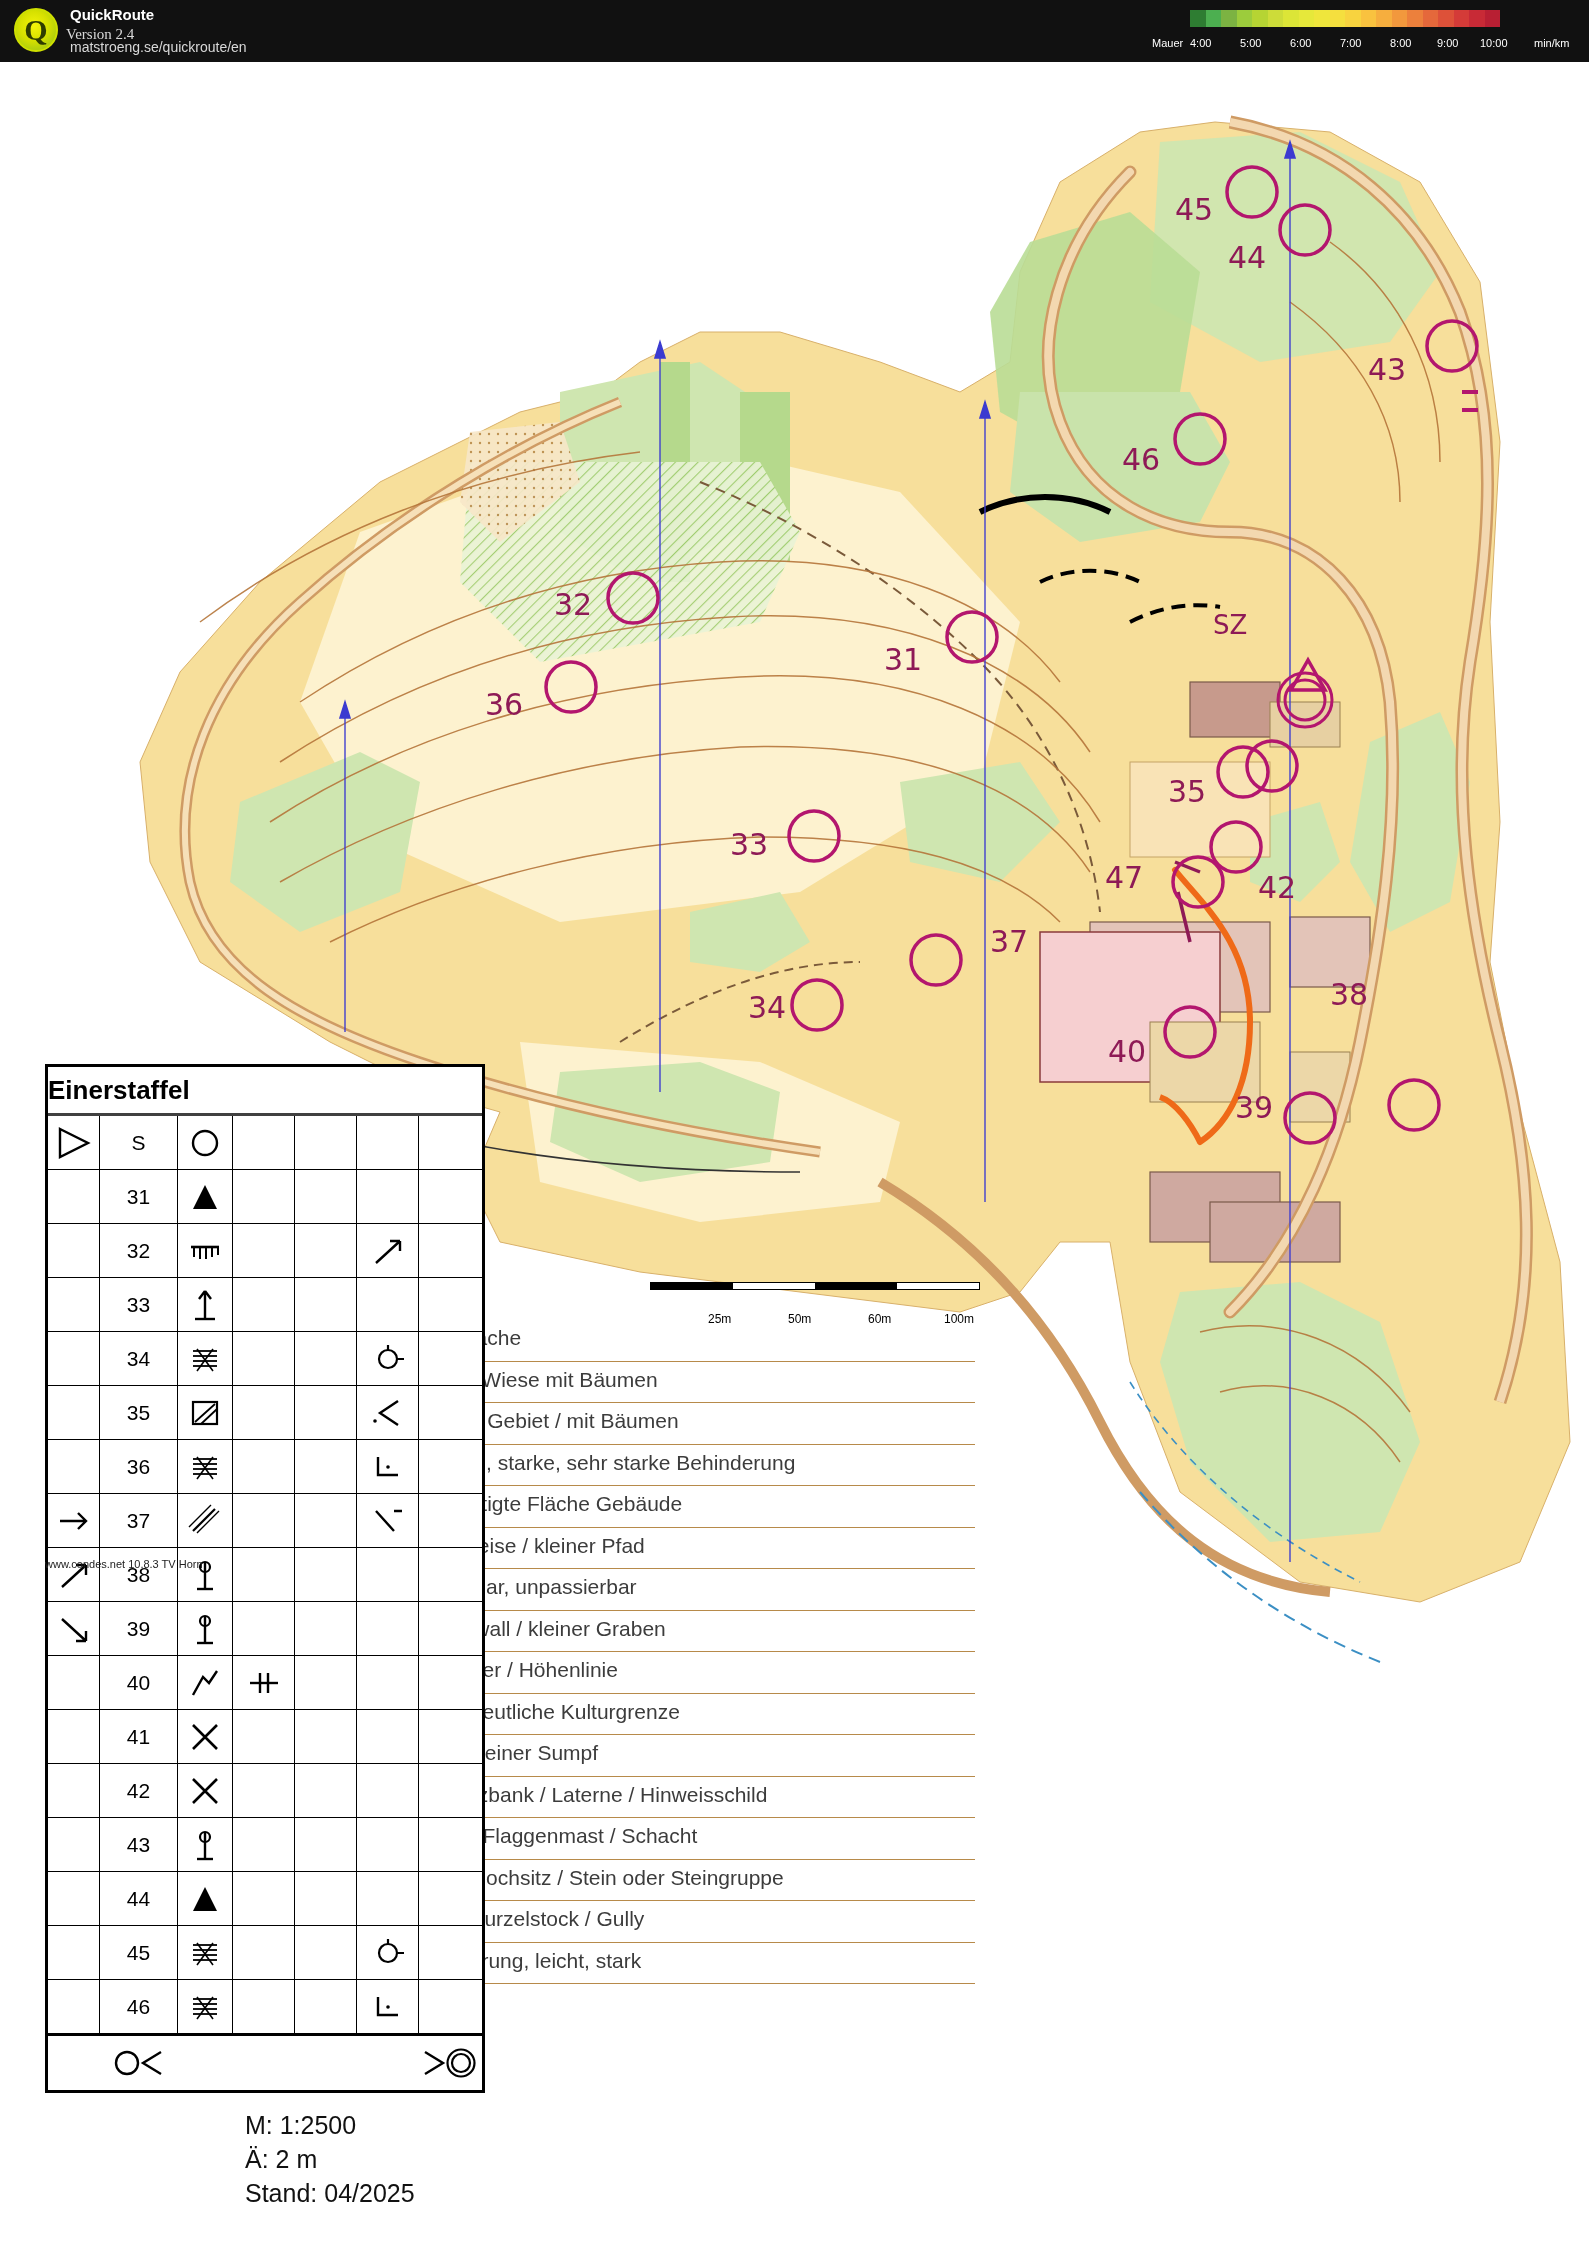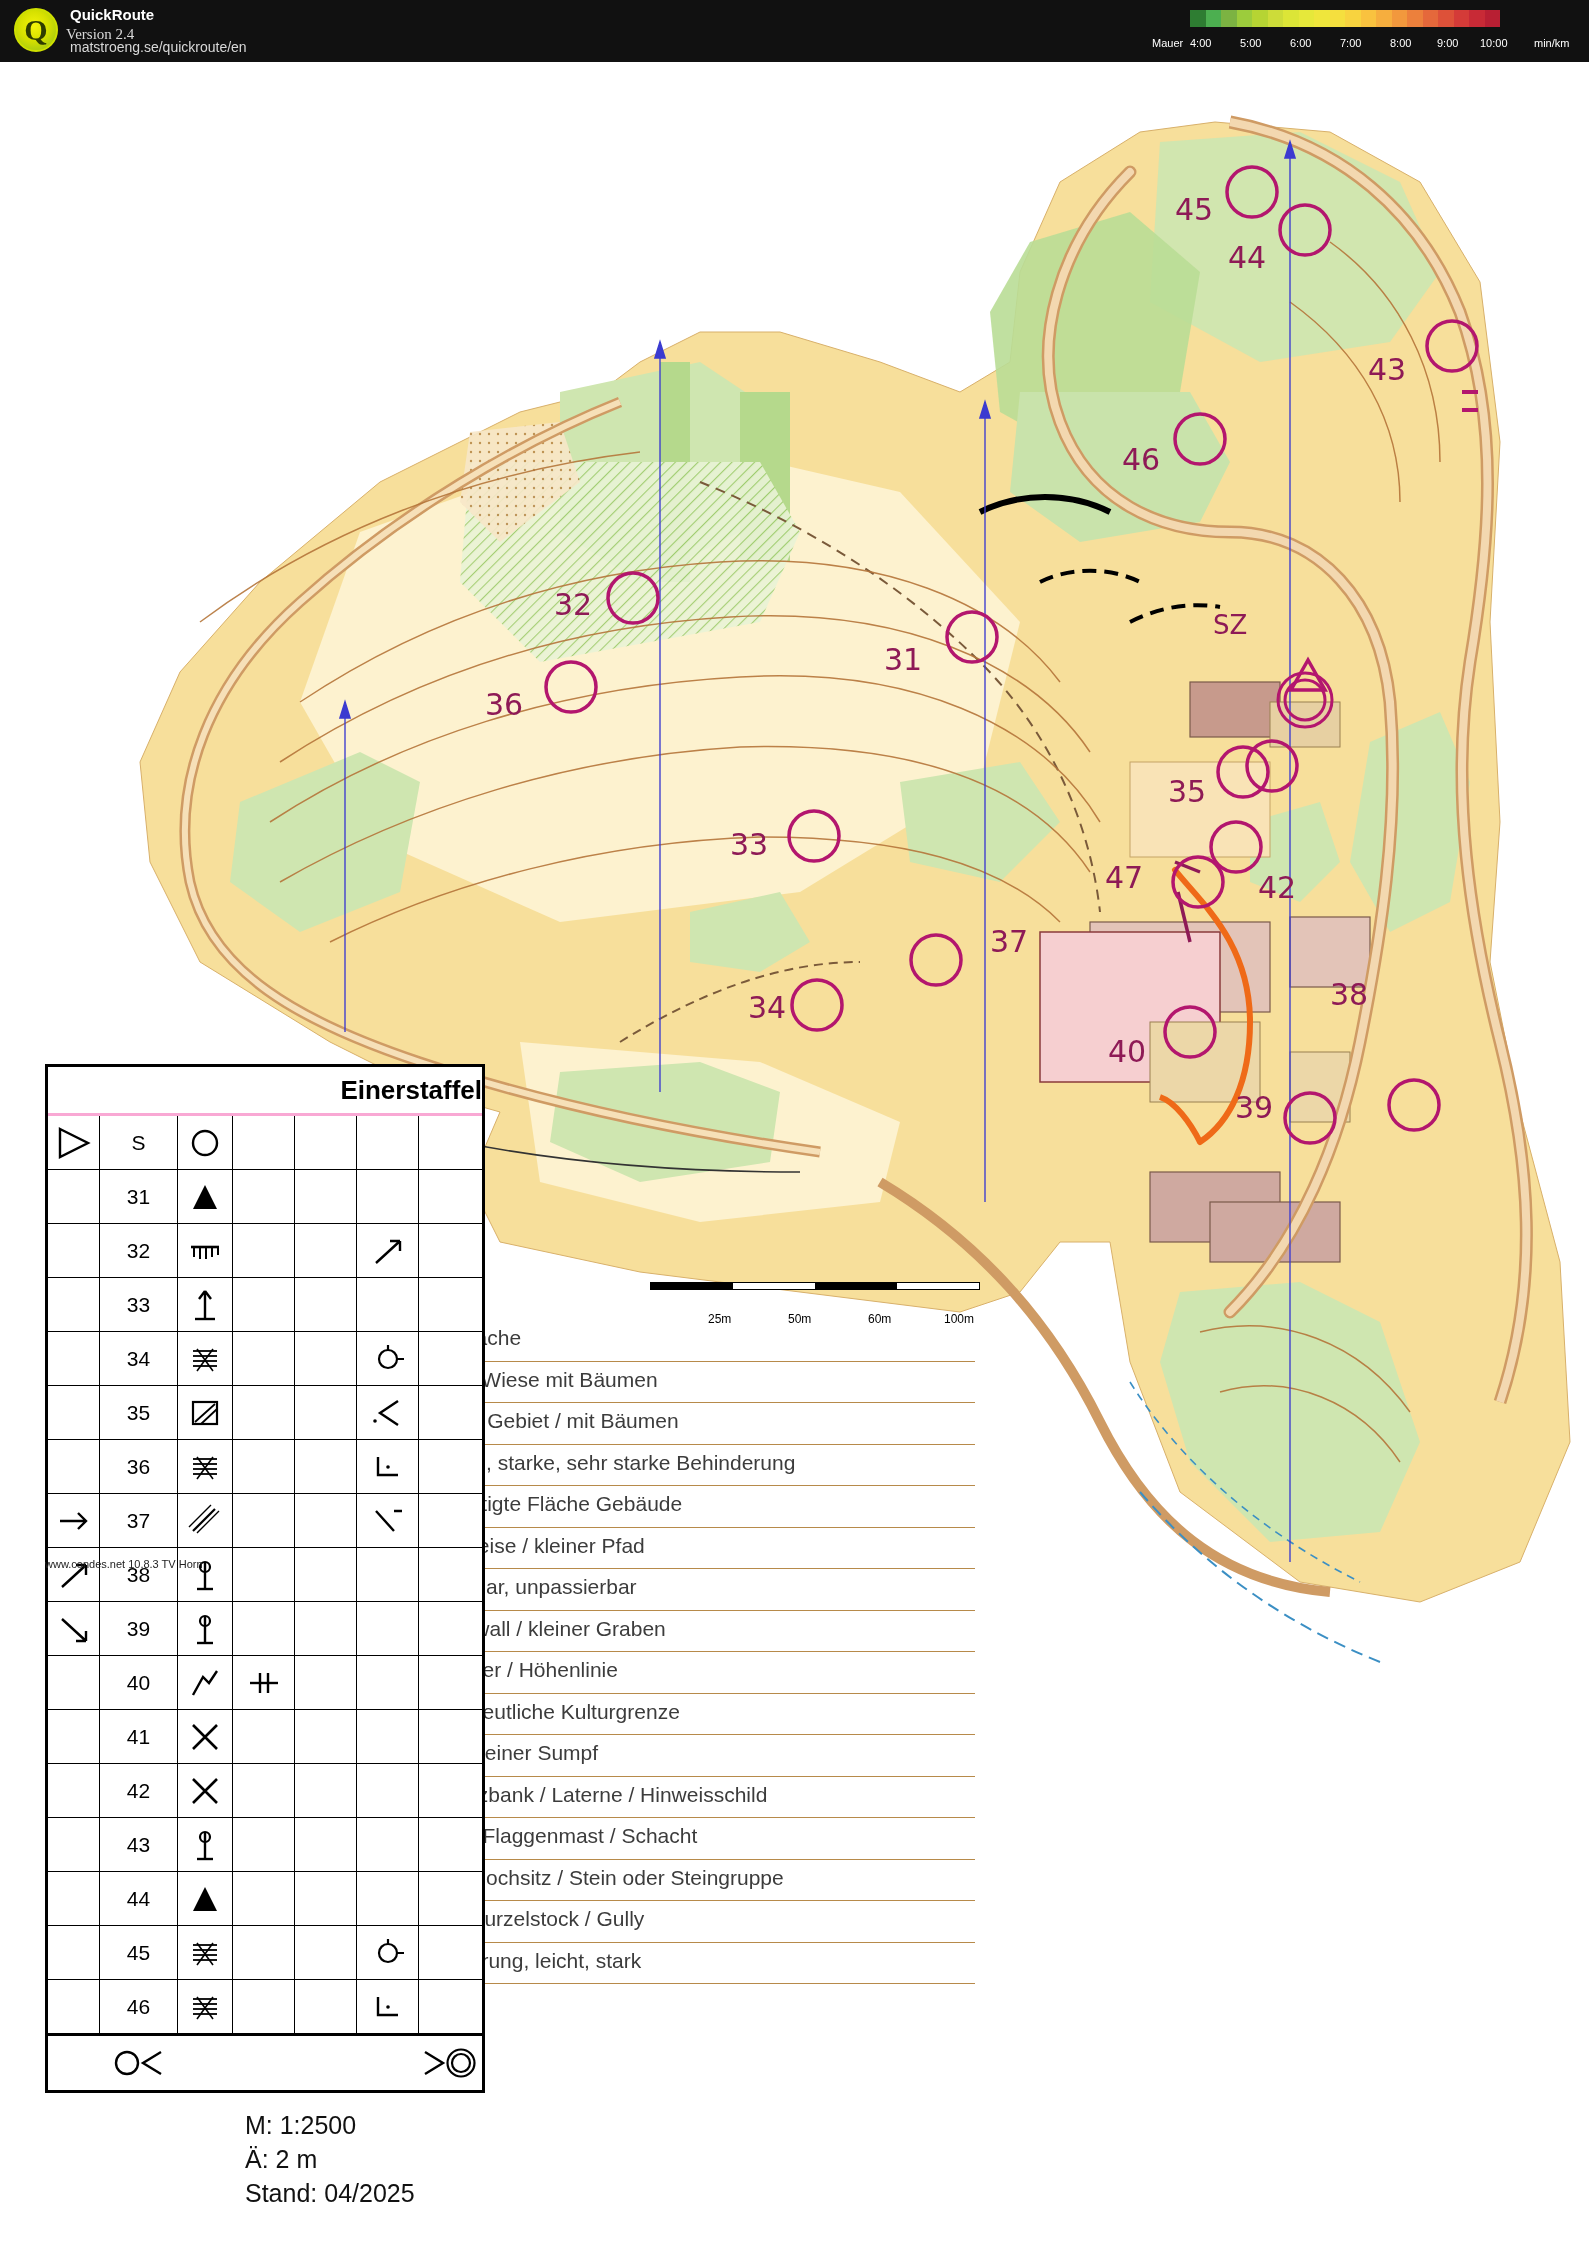--- a/index.html
+++ b/index.html
@@ -140,24 +140,24 @@
     position: absolute;
     left: 45px; top: 1002px;
     width: 440px;
     border: 3px solid #000;
     background: #fff;
     box-sizing: border-box;
   }
   #cd-title {
     height: 46px;
     line-height: 46px;
-    text-align: right;
+    text-align: left;
     font-size: 26px;
     font-weight: bold;
-    border-bottom: 3px solid #f9a8d4;
+    border-bottom: 3px solid #404040;
   }
   .cd-row {
     display: flex;
     height: 53px;
     border-bottom: 1.5px solid #000;
   }
   .cd-row:last-child { border-bottom: none; }
   .cd-cell {
     border-right: 1.5px solid #000;
     box-sizing: border-box;

